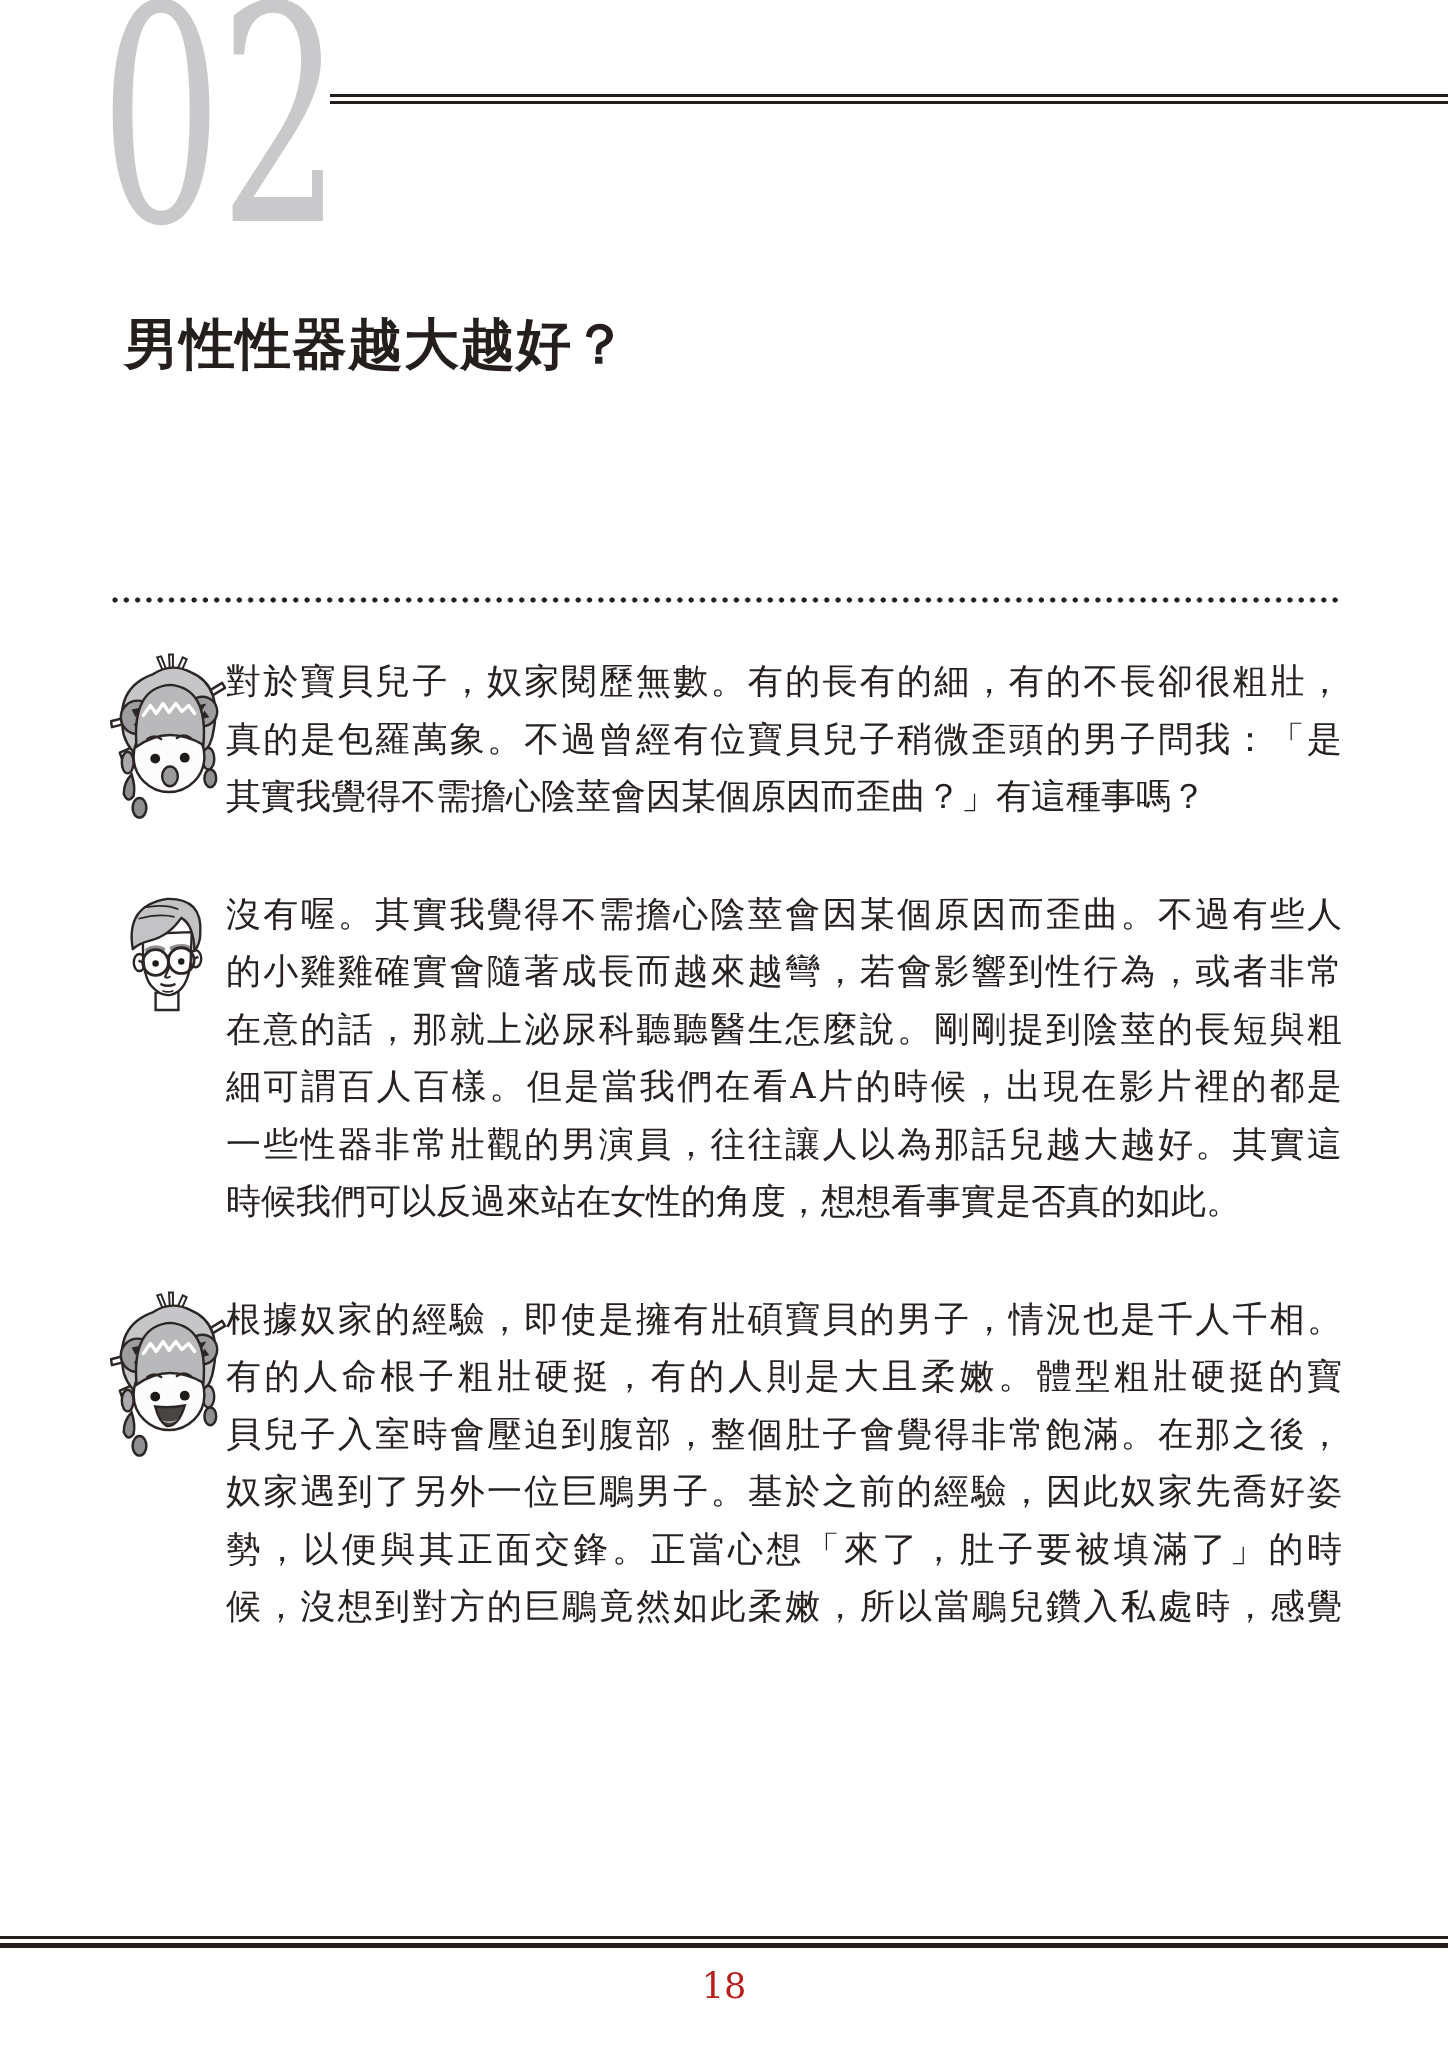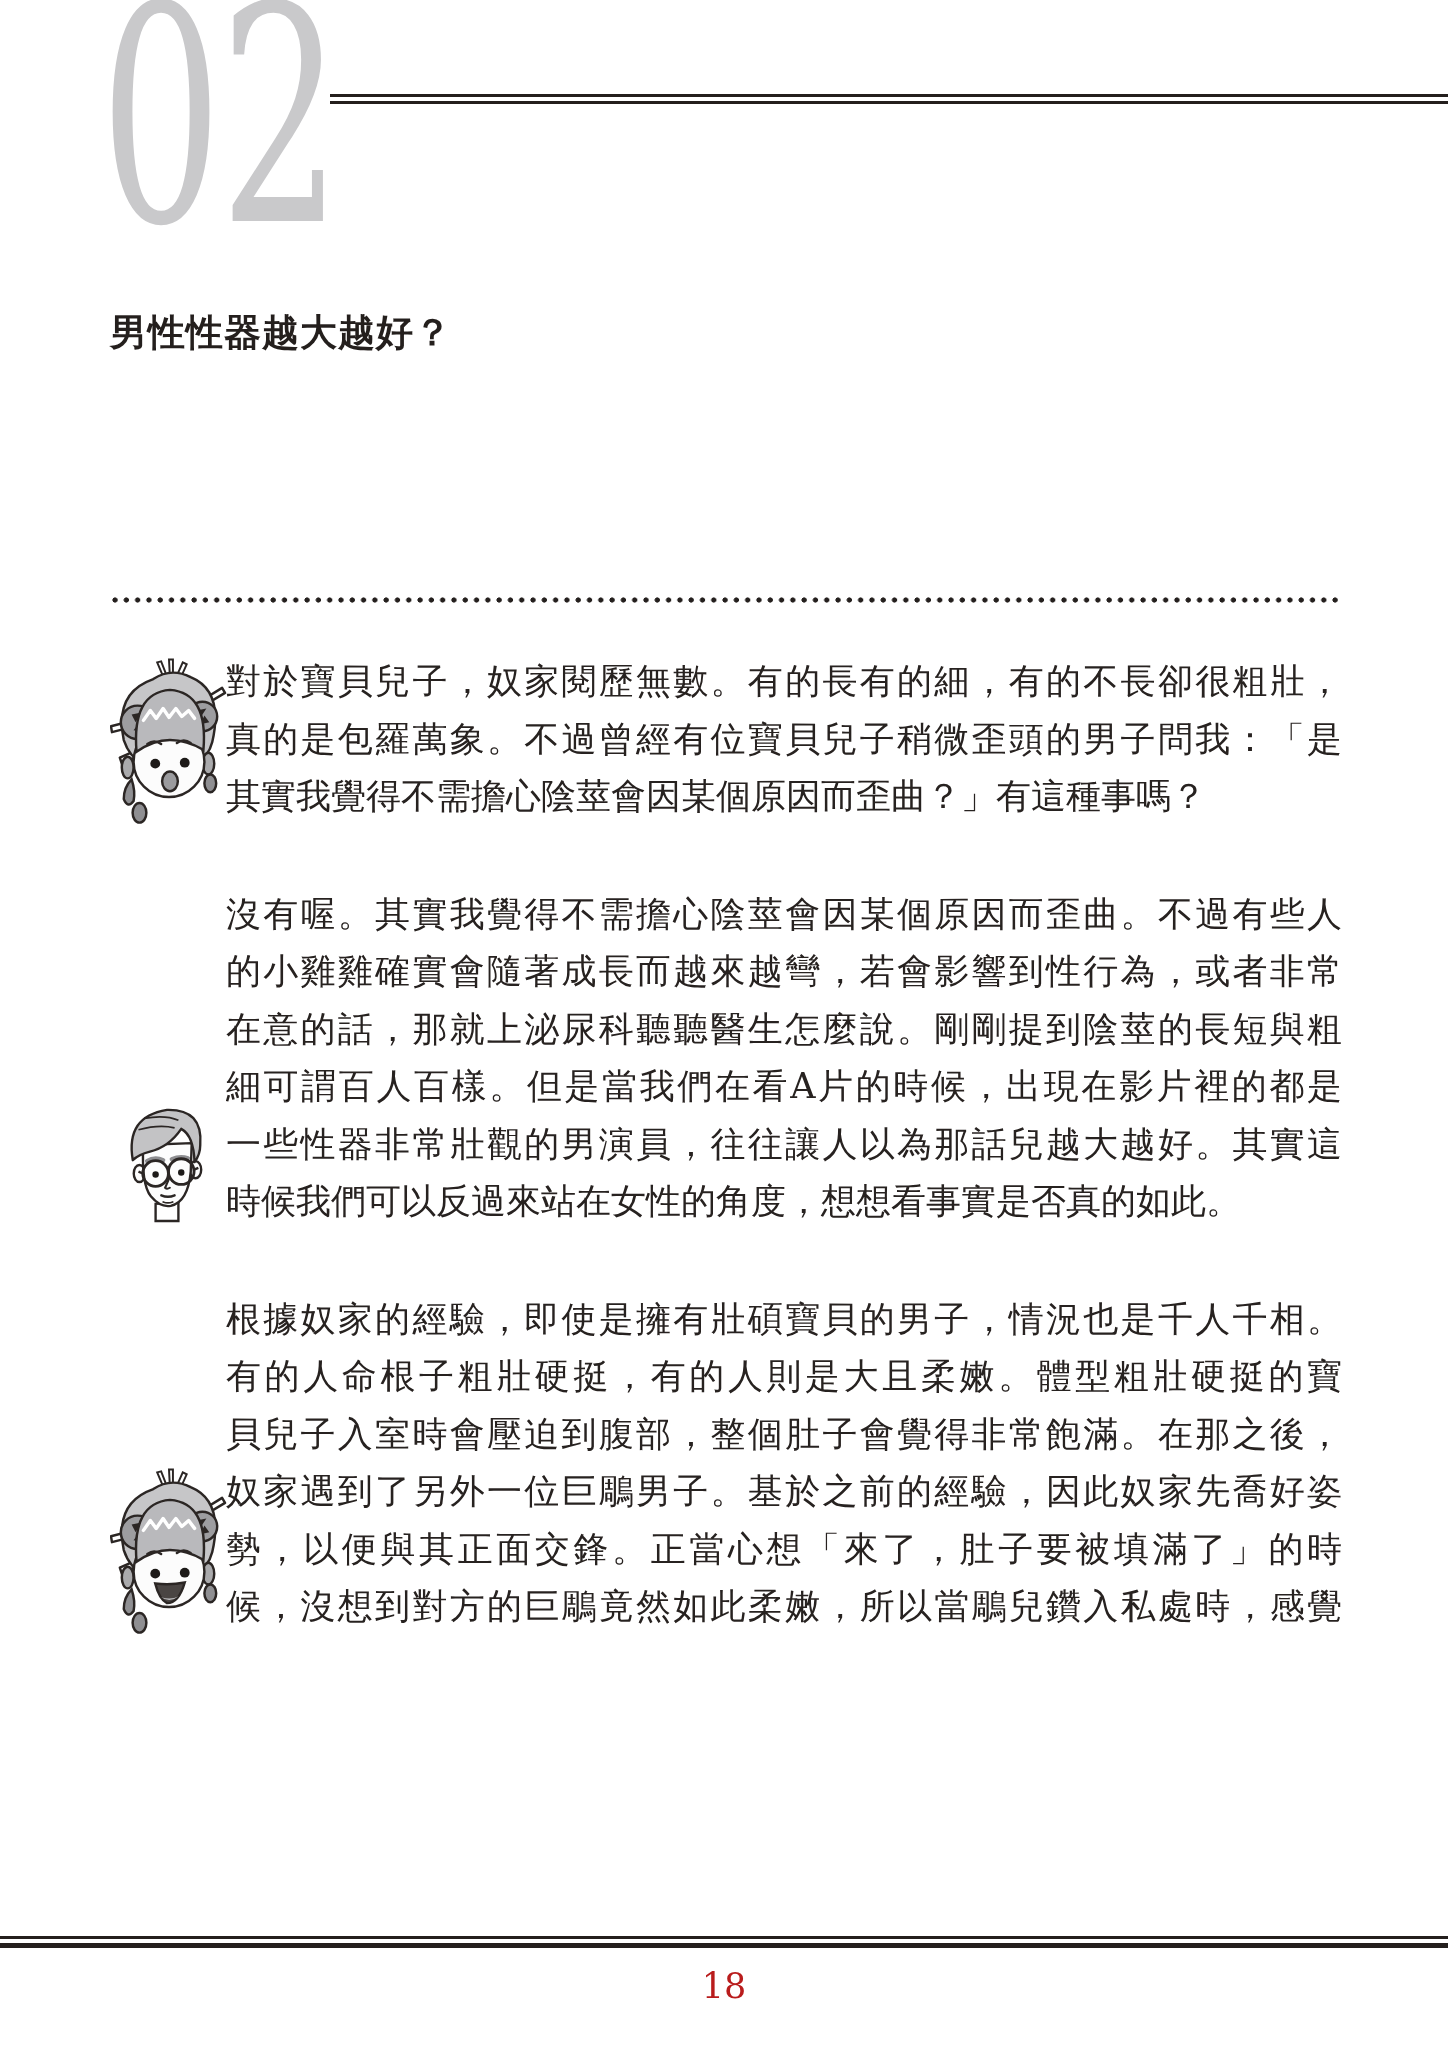--- a/index.html
+++ b/index.html
@@ -37,23 +37,23 @@
     right: 0;
     top: 94px;
     height: 10px;
     border-top: 3px solid #241f1d;
     border-bottom: 3px solid #241f1d;
   }
 
   
   .page-title {
     position: absolute;
-    left: 110px;
+    left: 124px;
     top: 308px;
-    font-size: 37px;
+    font-size: 55px;
     font-weight: 600;
     letter-spacing: 1px;
     color: #241f1d;
     white-space: nowrap;
   }
 
   
   .dotted-divider {
     position: absolute;
     left: 112px;
@@ -67,21 +67,21 @@
 
   
   .dialogue-section {
     position: absolute;
     left: 110px;
     top: 653px;
     width: 1232px;
   }
   .dialogue-row {
     display: flex;
-    align-items: flex-end;
+    align-items: flex-start;
     margin-bottom: 60px;
   }
   .dialogue-row:last-child { margin-bottom: 0; margin-top: 48px; }
   .avatar-box {
     flex: 0 0 116px;
     width: 116px;
     position: relative;
   }
   .avatar-box svg { display: block; }
   .dialogue-text {

